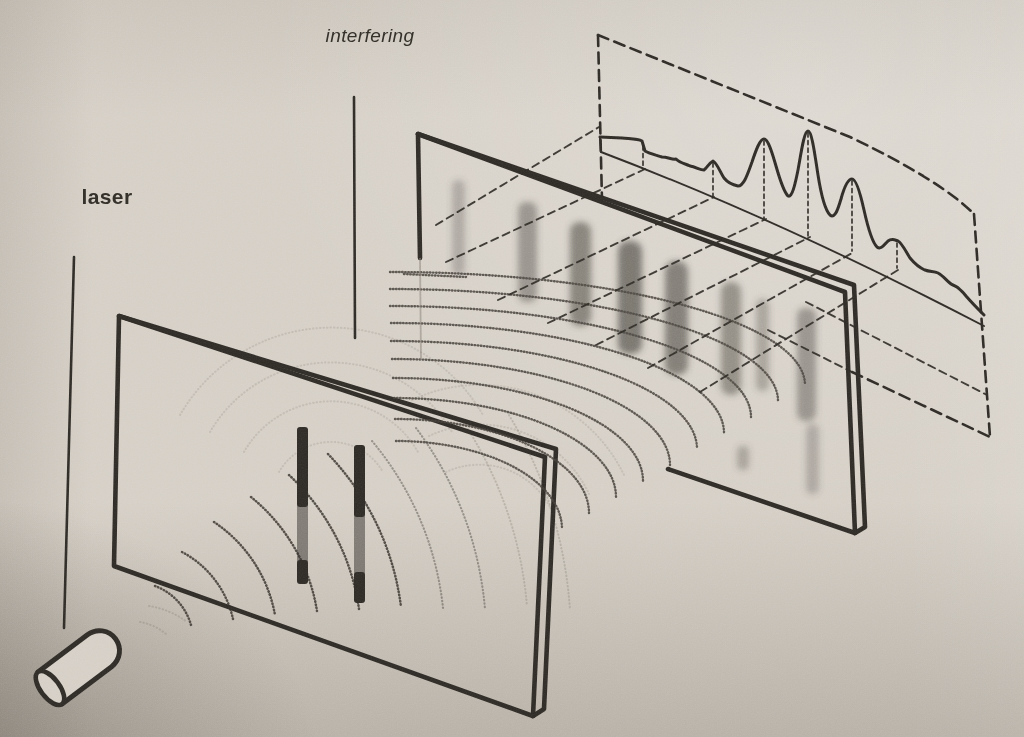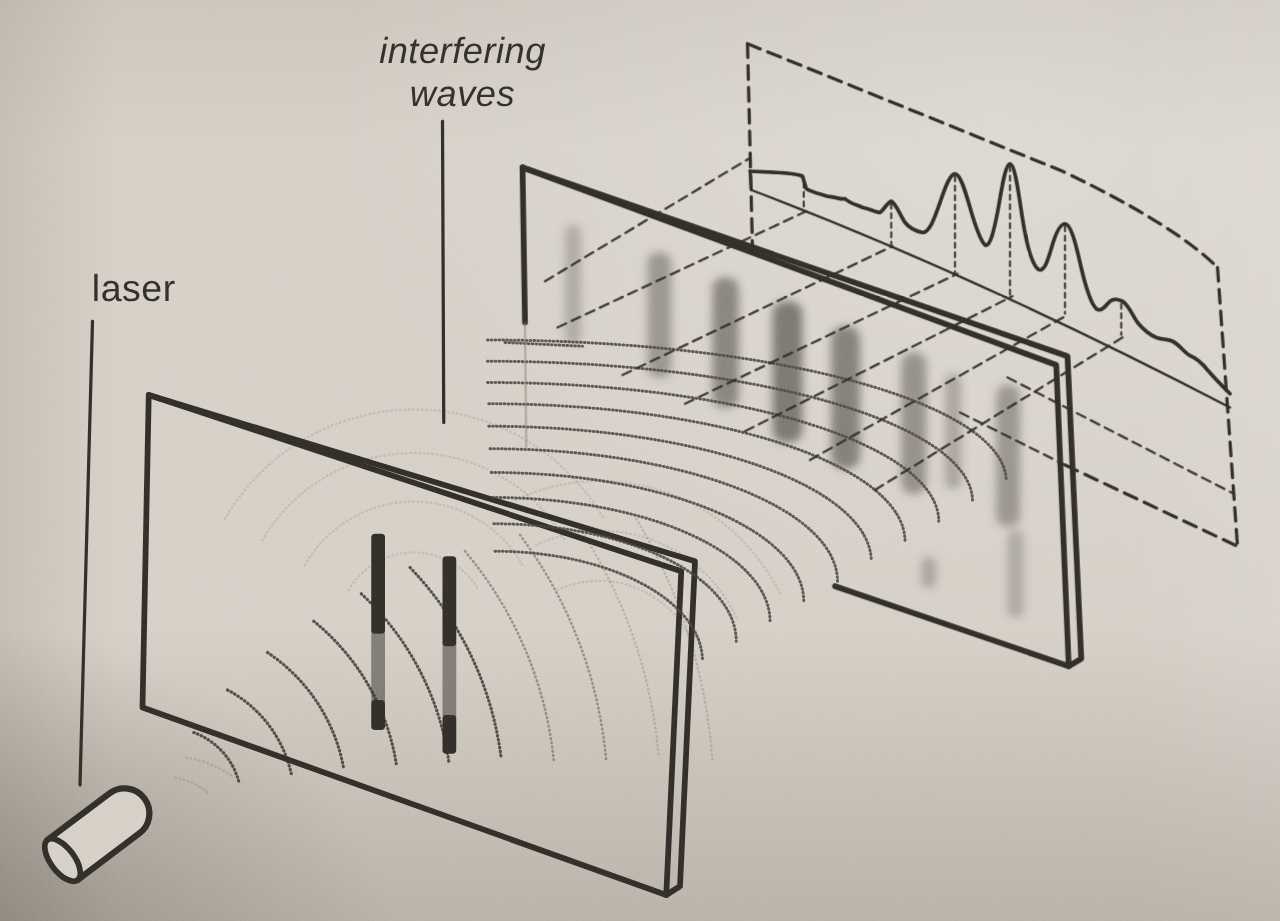--- a/index.html
+++ b/index.html
@@ -33,22 +33,22 @@
   .wave-faint{stroke:var(--faint,#8a847a);fill:none;stroke-width:2;stroke-dasharray:.5 3;stroke-linecap:round;opacity:.38;}
   .wave-ghost{stroke:var(--faint,#8a847a);fill:none;stroke-width:2;stroke-dasharray:.5 3;stroke-linecap:round;opacity:.25;}
   .fringe{fill:var(--fringe,#4e4a44);}
   .slit{fill:var(--ink,#2e2a25);}
   .metal{fill:var(--paper,#d5cfc6);}
   .grain-rect{mix-blend-mode:soft-light;opacity:.38;}
   .diagram-label{
     position:absolute;color:#35312b;text-align:center;
     line-height:1.22;letter-spacing:.4px;user-select:none;
   }
-  .label-italic{font-style:italic;font-size:29px;font-weight:500;}
-  .label-bold{font-weight:normal;font-size:30px;margin-top:30px;}
+  .label-italic{font-style:italic;font-size:19px;font-weight:500;}
+  .label-bold{font-weight:bold;font-size:21px;}
 </style>
 </head>
 <body>
 
 <div class="stage">
 
   <svg class="draw" width="1024" height="737" viewBox="0 0 1024 737">
     <defs>
       <filter id="soft" x="-80%" y="-80%" width="260%" height="260%">
         <feGaussianBlur stdDeviation="3.4"></feGaussianBlur>
@@ -193,20 +193,19 @@
     </g>
 
     <path class="ink label-line" d="M354,97 L355,338"></path>
     <path class="ink label-line" d="M74,257 L64,628"></path>
 
     <rect class="grain-rect" x="0" y="0" width="1024" height="737" filter="url(#grain)"></rect>
   </svg>
 
   <div class="diagram-label label-italic" style="left:250px;top:24px;width:240px;">
     <div>interfering</div>
-    <div>waves</div>
   </div>
 
   <div class="diagram-label label-bold" style="left:18px;top:184px;width:178px;">
     <div>laser</div>
   </div>
 
 </div>
 
 </body></html>

